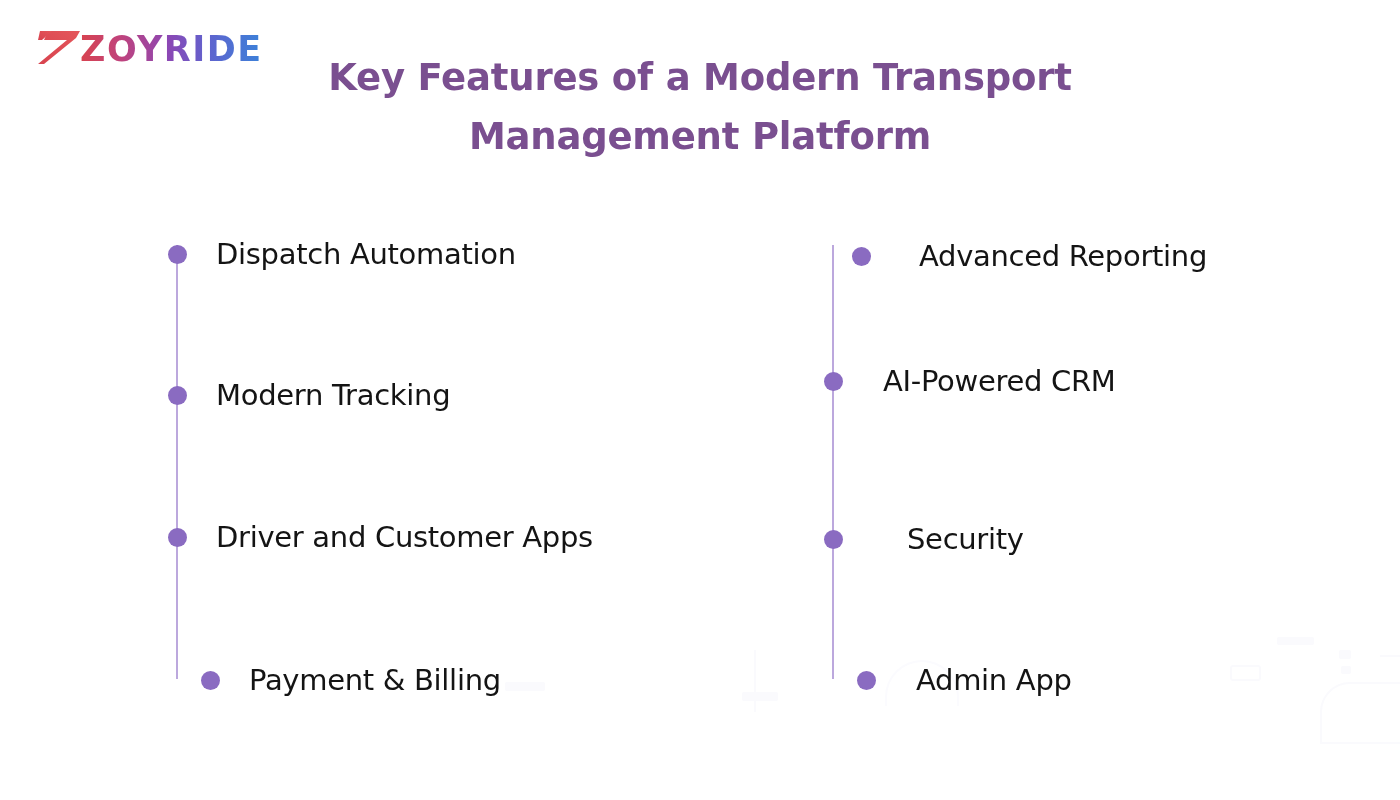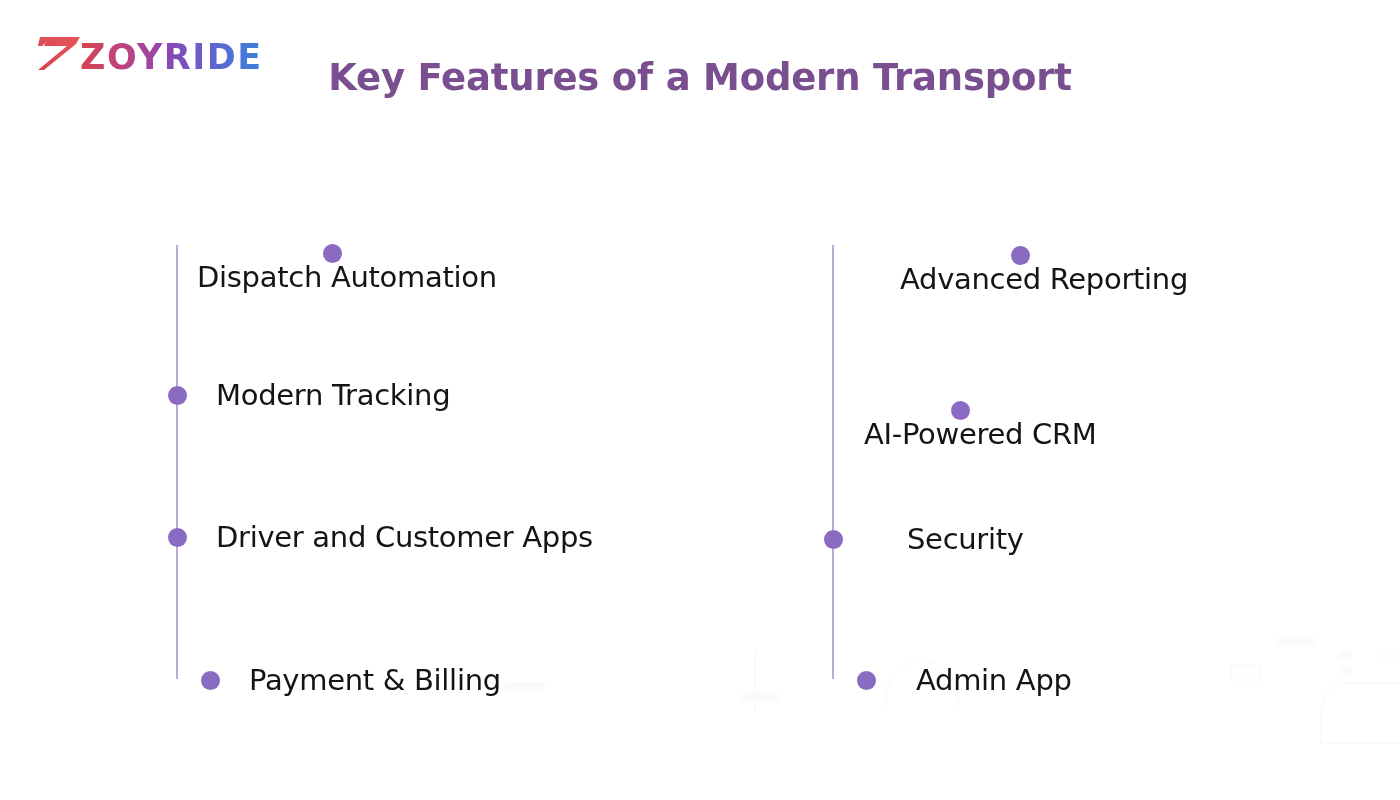--- a/index.html
+++ b/index.html
@@ -53,21 +53,21 @@
     background: transparent;
     border-radius: 40px 40px 0 0;
   }
 
   
   .logo {
     position: absolute;
     left: 36px;
     top: 22px;
     display: flex;
-    align-items: flex-end;
+    align-items: center;
     z-index: 3;
     height: 52px;
   }
   .logo-mark {
     display: block;
   }
   .logo-word {
     font-family: "DejaVu Sans", sans-serif;
     font-size: 35px;
     font-weight: 700;
@@ -142,27 +142,27 @@
     font-size: 29px;
     font-weight: 400;
     color: #141414;
     white-space: nowrap;
     letter-spacing: -0.3px;
     line-height: 1;
   }
   .column-right .feature-label { margin-left: 40px; }
   .column-right .feature-item:nth-of-type(2) .feature-label { margin-left: 48px; }
 
-  .row-0 { top: 8px; flex-direction: column; }
+  .row-0 { top: 8px; }
   .row-1 { top: 149px; }
   .row-2 { top: 291px; }
   .row-3 { top: 434px; padding-left: 33px; }
 
   .column-right .row-0 { top: 10px; padding-left: 28px; }
-  .column-right .row-1 { top: 165px; flex-direction: column; }
+  .column-right .row-1 { top: 135px; }
   .column-right .row-2 { top: 293px; gap: 24px; }
   .column-right .row-3 { top: 434px; }
 </style>
 </head>
 <body>
 
 <div class="watermark-layer">
   <div class="wm wm-bar-1"></div>
   <div class="wm wm-bar-2"></div>
   <div class="wm wm-bar-3"></div>
@@ -184,20 +184,21 @@
       </linearGradient>
     </defs>
     <path d="M12 3 L44 3 L40 10 L22 10 L40 10 L8 36 L2 36 L31 12 L8 12 Z" fill="url(#zgrad)"></path>
     <path d="M4 3 L16 3 L6 12 L2 12 Z" fill="url(#zgrad)"></path>
   </svg>
   <span class="logo-word">ZOYRIDE</span>
 </div>
 
 <div class="title">
   <div>Key Features of a Modern Transport</div>
+  <div>Management Platform</div>
 </div>
 
 <div class="columns">
 
   <div class="column column-left">
     <div class="timeline-line"></div>
 
     <div class="feature-item row-0">
       <span class="bullet"></span>
       <span class="feature-label">Dispatch Automation</span>

